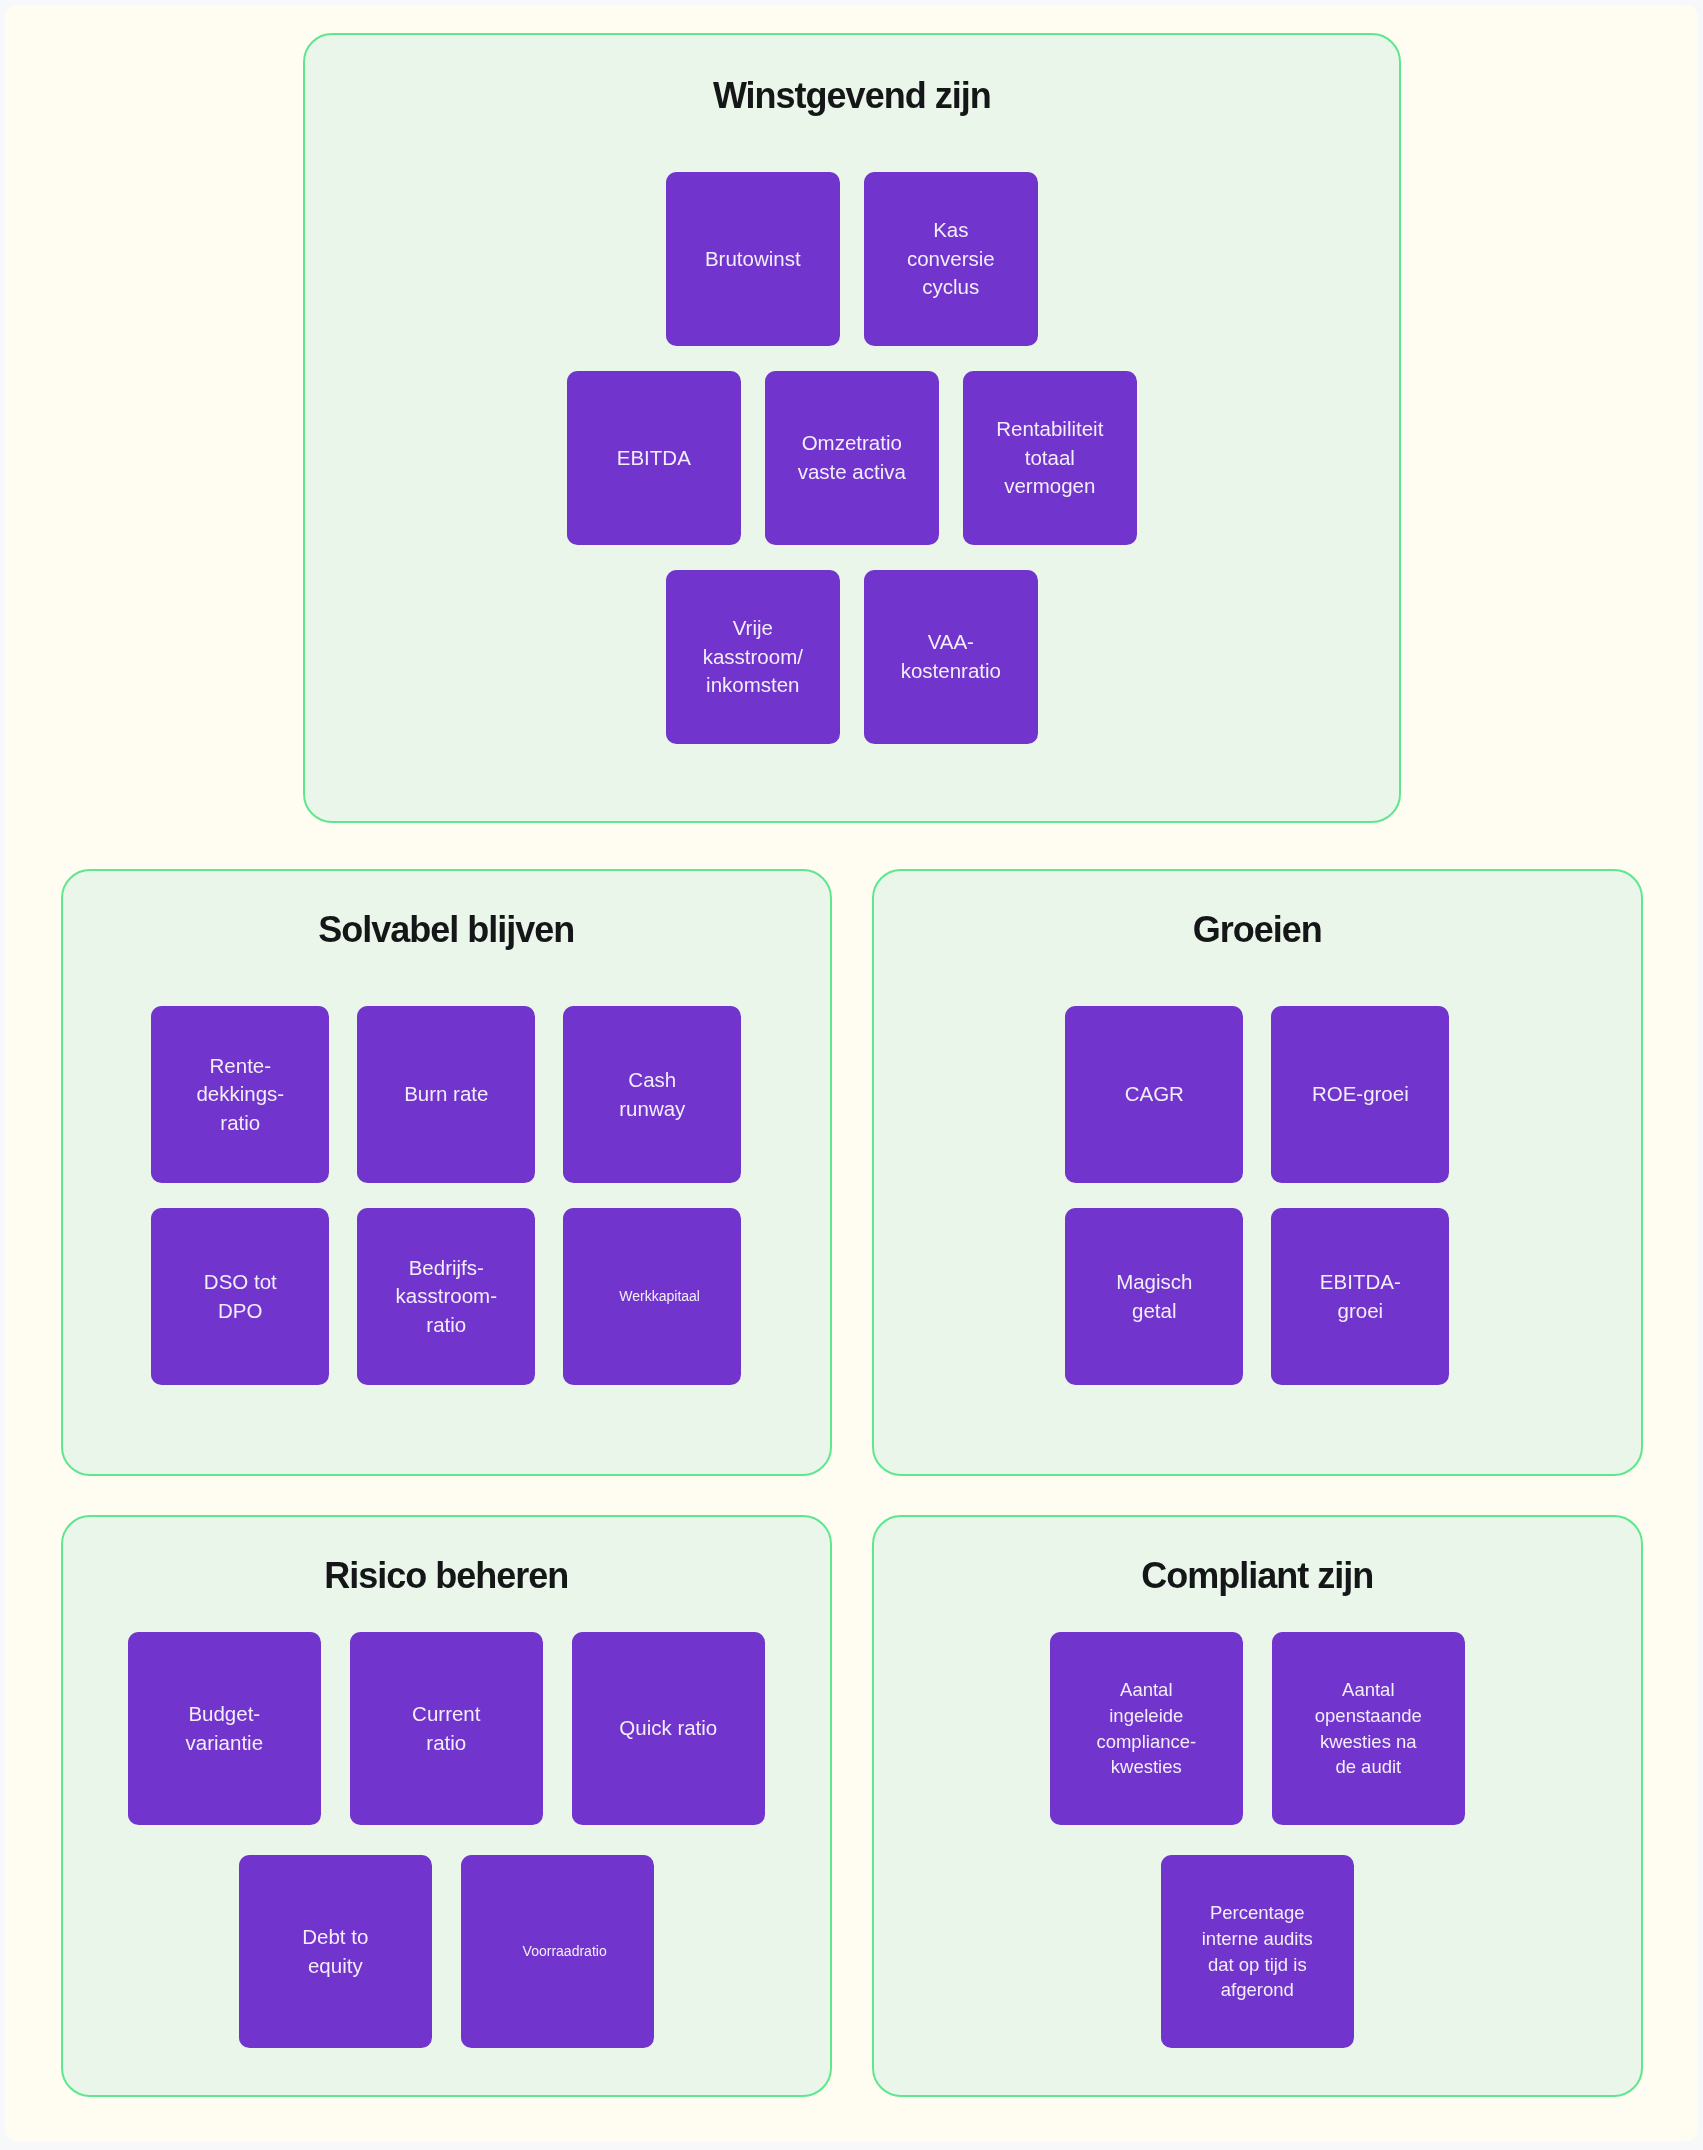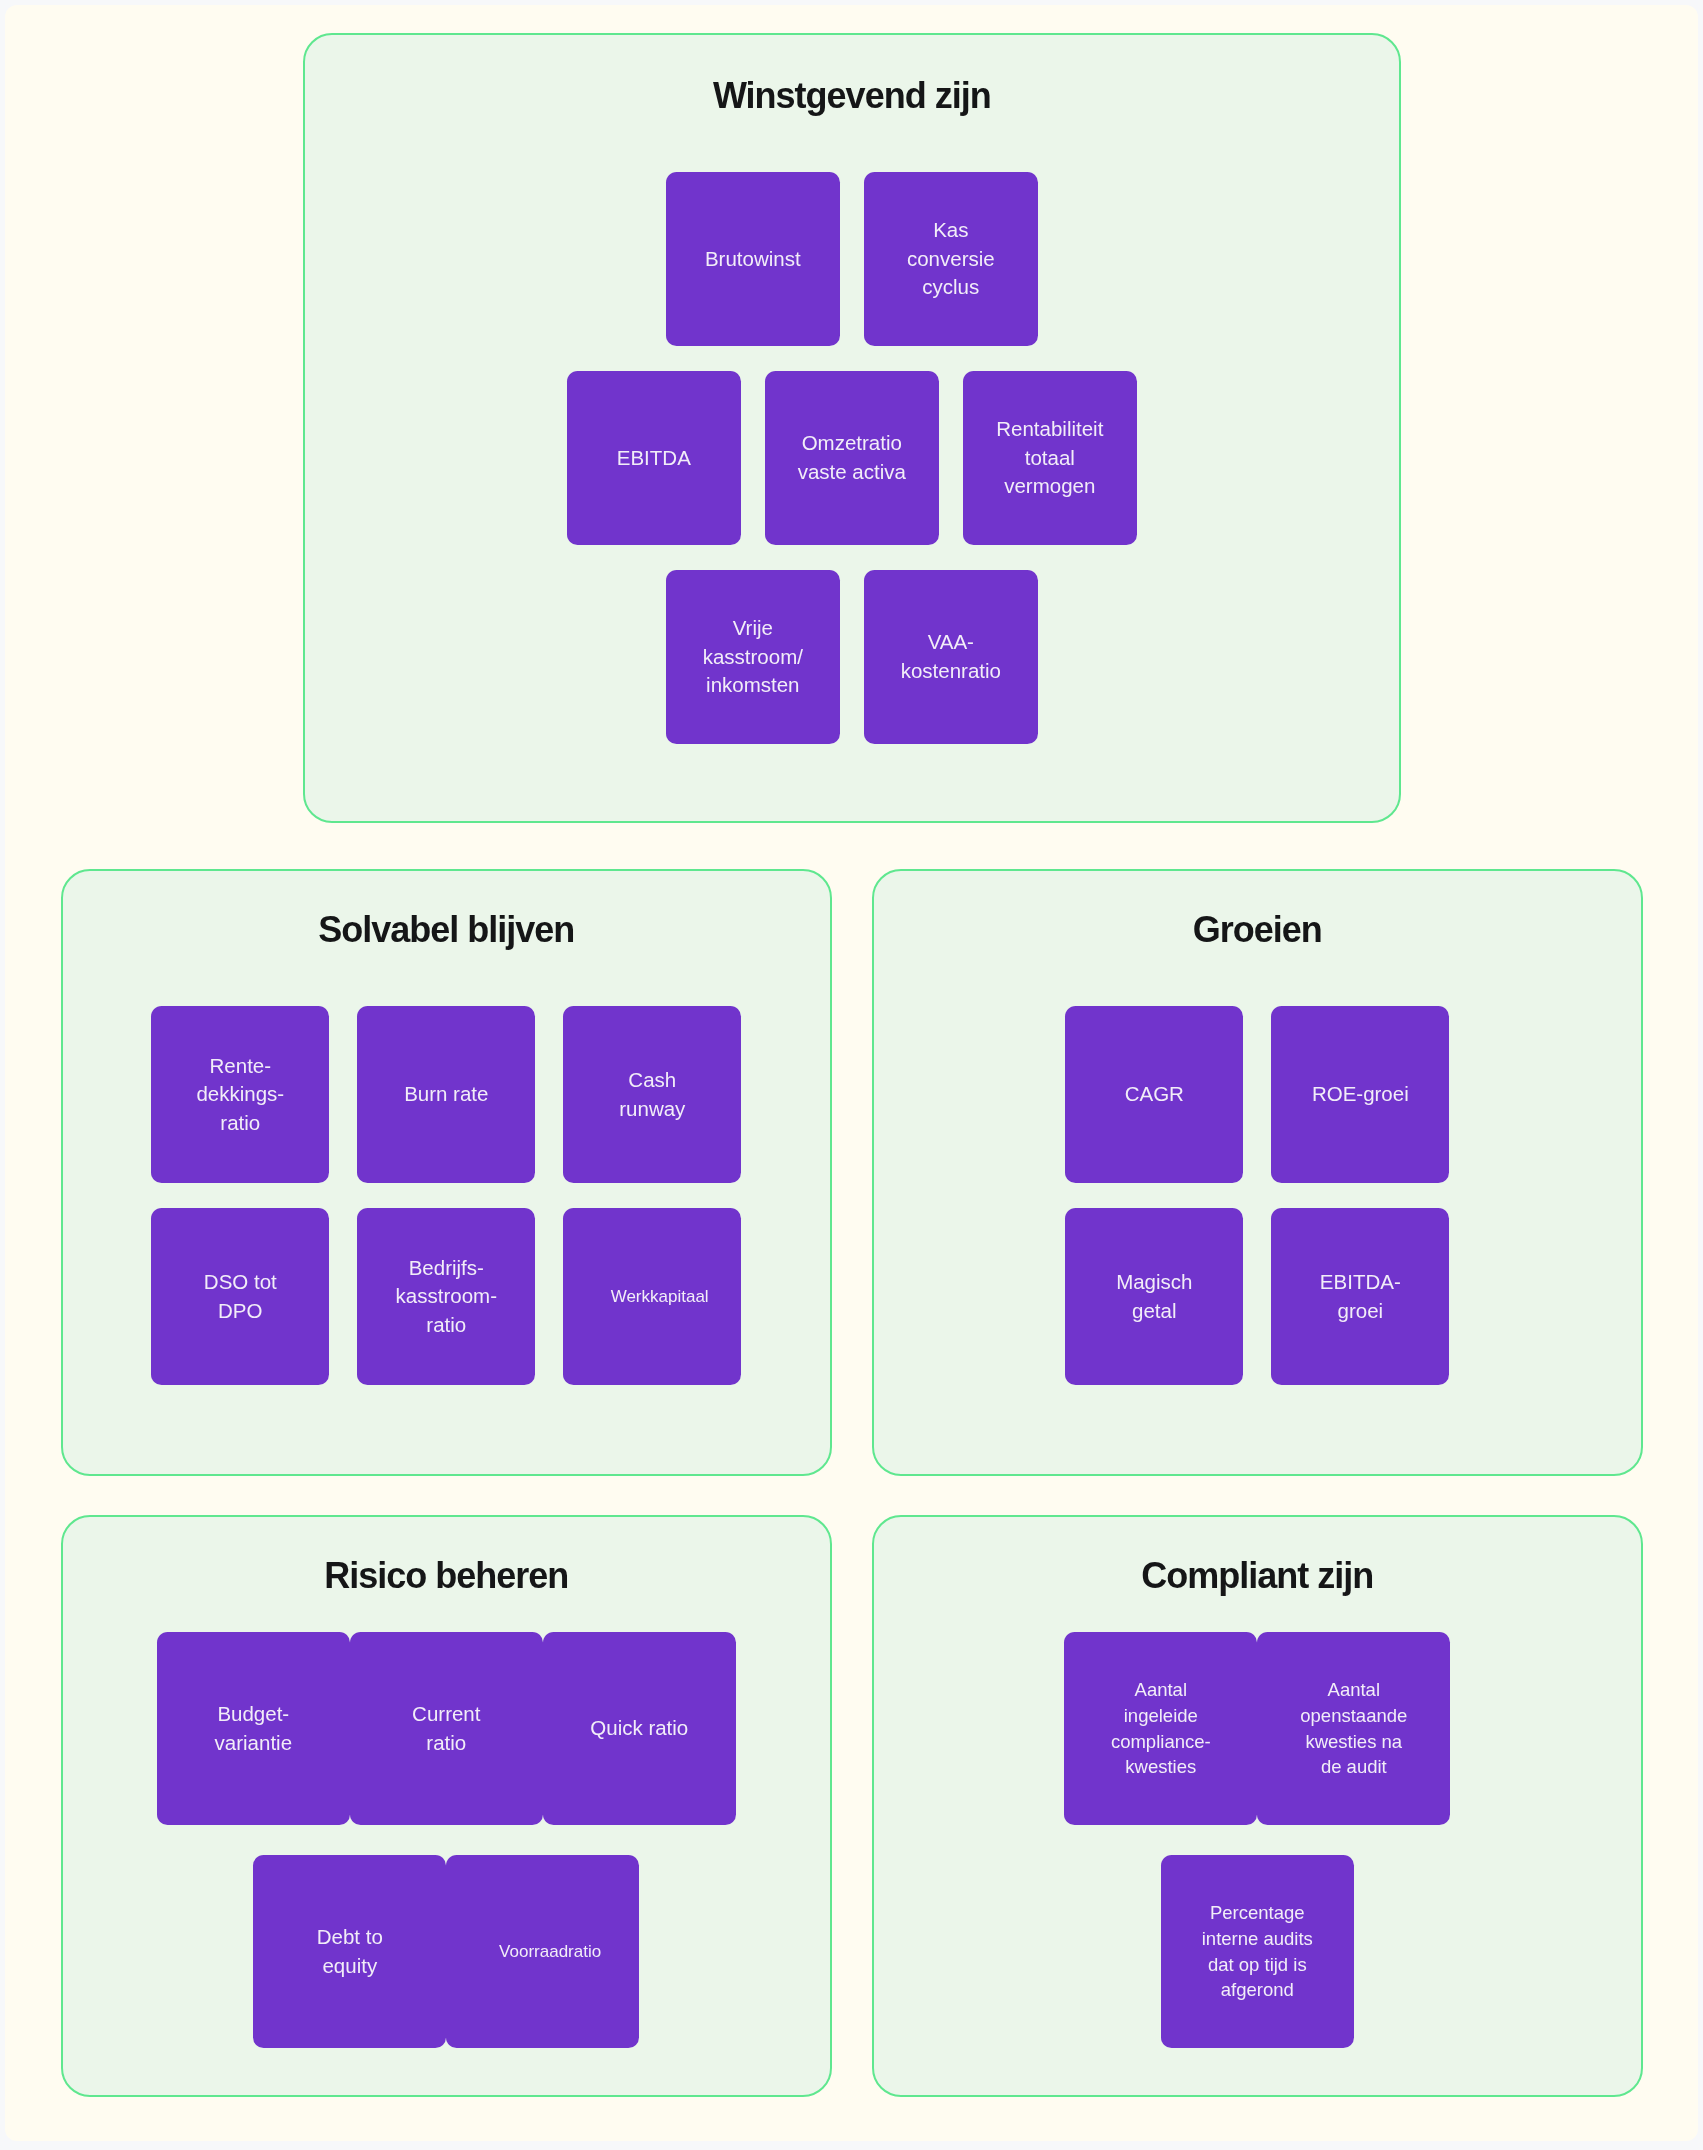--- a/index.html
+++ b/index.html
@@ -49,35 +49,35 @@
     line-height:1.05;
   }
   .section--top .section-title{margin-bottom:57px;}
   .section--mid .section-title{margin-bottom:57px;}
   .section--bot .section-title{margin-bottom:37px;}
   .row{
     display:flex;justify-content:center;align-items:stretch;
   }
   .section--top .row{gap:24px;margin-bottom:25px;}
   .section--mid .row{gap:28px;margin-bottom:25px;align-items:flex-end;}
-  .section--bot .row{margin-bottom:30px;}
+  .section--bot .row{gap:29px;margin-bottom:30px;}
   .tile{
     background:var(--tile-bg);
     border-radius:10.6px;
     display:flex;align-items:center;justify-content:center;
     color:var(--tile-text);
     font-size:20.5px;font-weight:400;
     line-height:1.4;
     white-space:pre-line;
     padding:0 9.3px;
   }
   .section--top .tile{width:174px;height:174px;}
   .section--mid .tile{width:178px;height:177px;}
   .section--bot .tile{width:193px;height:193px;}
-  .tile--sm{font-size:17px;padding-left:24px;}
+  .tile--sm{font-size:14px;padding-left:24px;}
   .tile--md{font-size:18.5px;}
 </style>
 </head>
 <body>
 
 <div class="canvas">
 
   <section class="section section--top">
     <h2 class="section-title">Winstgevend zijn</h2>
     <div class="row">

